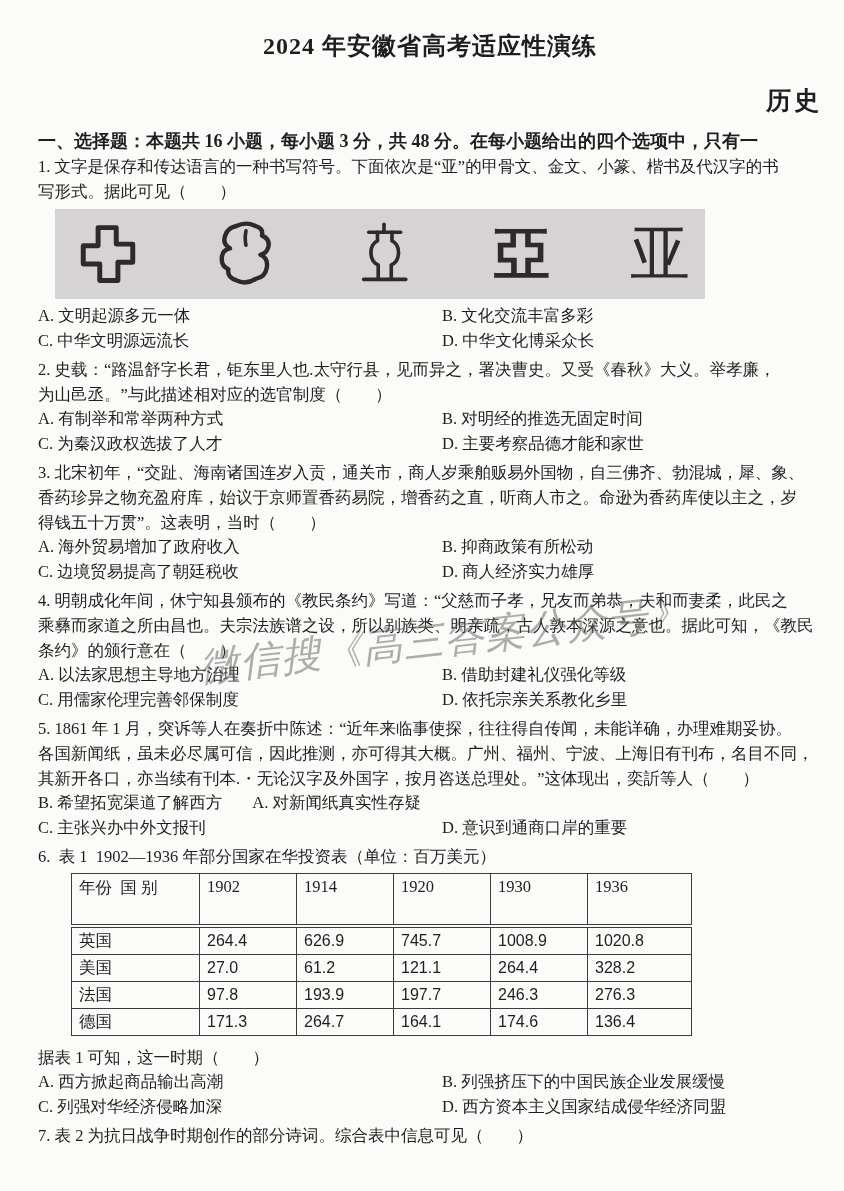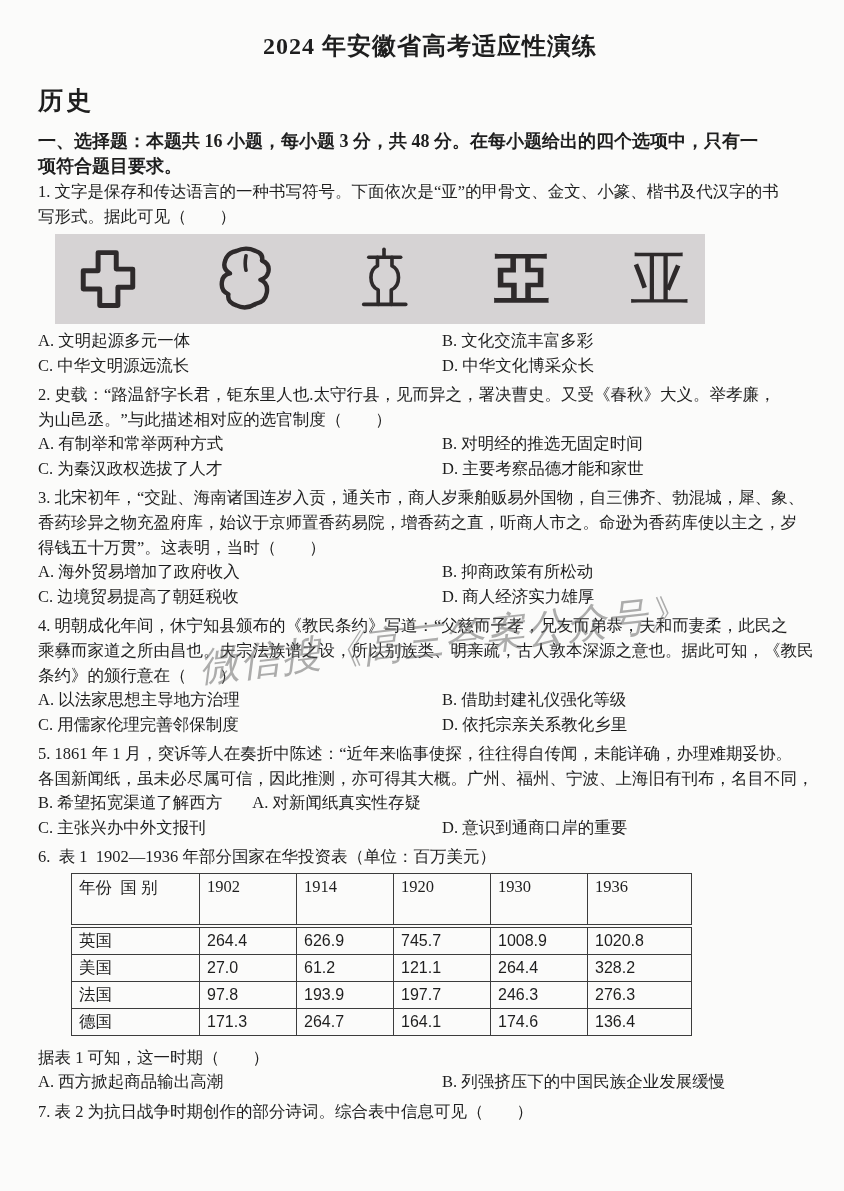--- a/index.html
+++ b/index.html
@@ -10,21 +10,21 @@
     font-family:"Liberation Serif","DejaVu Serif",serif;
     position:relative;
     overflow:hidden;
   }
   .page{padding:24px 22px 0 38px;position:relative;}
   .title{
     text-align:center;font-size:24px;font-weight:bold;
     letter-spacing:1px;margin:6px 0 22px 0;font-family:Liberation Serif, serif;
   }
   .subject{
-    text-align:left;font-size:25px;font-weight:bold;
+    text-align:right;font-size:25px;font-weight:bold;
     letter-spacing:3px;margin:0 0 12px 0;
   }
   .intro-line{
     font-weight:bold;font-size:18px;line-height:25px;white-space:pre-wrap;
   }
   .q{margin:0 0 4px 0;}
   .qline{font-size:16.5px;line-height:25px;white-space:pre-wrap;}
   .opts{display:flex;font-size:16.5px;line-height:24.5px;gap:30px;}
   .opt{white-space:pre-wrap;}
   .o-left{width:374px;flex:none;}
@@ -82,21 +82,20 @@
 </head>
 <body>
 
 <div class="page">
 
   <div class="title">2024 年安徽省高考适应性演练</div>
   <div class="subject">历史</div>
 
   <div>
     <div class="intro-line">一、选择题：本题共 16 小题，每小题 3 分，共 48 分。在每小题给出的四个选项中，只有一</div>
-    <div class="intro-line">项符合题目要求。</div>
   </div>
 
   <div class="q">
     <div class="qline">1. 文字是保存和传达语言的一种书写符号。下面依次是“亚”的甲骨文、金文、小篆、楷书及代汉字的书</div>
     <div class="qline">写形式。据此可见（　　）</div>
 
     <div class="strip">
       <div class="glyphbox">
         <svg class="glyph" width="66" height="68" viewBox="0 0 80 80">
           <path d="M28 8 H50 V28 H70 V50 H52 V72 H30 V52 H10 V30 H28 Z" stroke-width="6"></path>
@@ -172,20 +171,21 @@
     </div>
     <div class="opts">
       <span class="opt o-left">C. 用儒家伦理完善邻保制度</span>
       <span class="opt">D. 依托宗亲关系教化乡里</span>
     </div>
   </div>
 
   <div class="q">
     <div class="qline">5. 1861 年 1 月，突诉等人在奏折中陈述：“近年来临事使探，往往得自传闻，未能详确，办理难期妥协。</div>
     <div class="qline">各国新闻纸，虽未必尽属可信，因此推测，亦可得其大概。广州、福州、宁波、上海旧有刊布，名目不同，</div>
+    <div class="qline">其新开各口，亦当续有刊本.・无论汉字及外国字，按月咨送总理处。”这体现出，奕訢等人（　　）</div>
     <div class="opts">
       <span class="opt">B. 希望拓宽渠道了解西方</span>
       <span class="opt o-left">A. 对新闻纸真实性存疑</span>
     </div>
     <div class="opts">
       <span class="opt o-left">C. 主张兴办中外文报刊</span>
       <span class="opt">D. 意识到通商口岸的重要</span>
     </div>
   </div>
 
@@ -245,20 +245,24 @@
           <td>136.4</td>
         </tr>
       </tbody>
     </table>
 
     <div class="qline">据表 1 可知，这一时期（　　）</div>
     <div class="opts">
       <span class="opt o-left">A. 西方掀起商品输出高潮</span>
       <span class="opt">B. 列强挤压下的中国民族企业发展缓慢</span>
     </div>
+    <div class="opts">
+      <span class="opt o-left">C. 列强对华经济侵略加深</span>
+      <span class="opt">D. 西方资本主义国家结成侵华经济同盟</span>
+    </div>
   </div>
 
   <div class="q">
     <div class="qline">7. 表 2 为抗日战争时期创作的部分诗词。综合表中信息可见（　　）</div>
   </div>
 
 </div>
 
 <div class="watermark">微信搜《高三答案公众号》</div>
 

